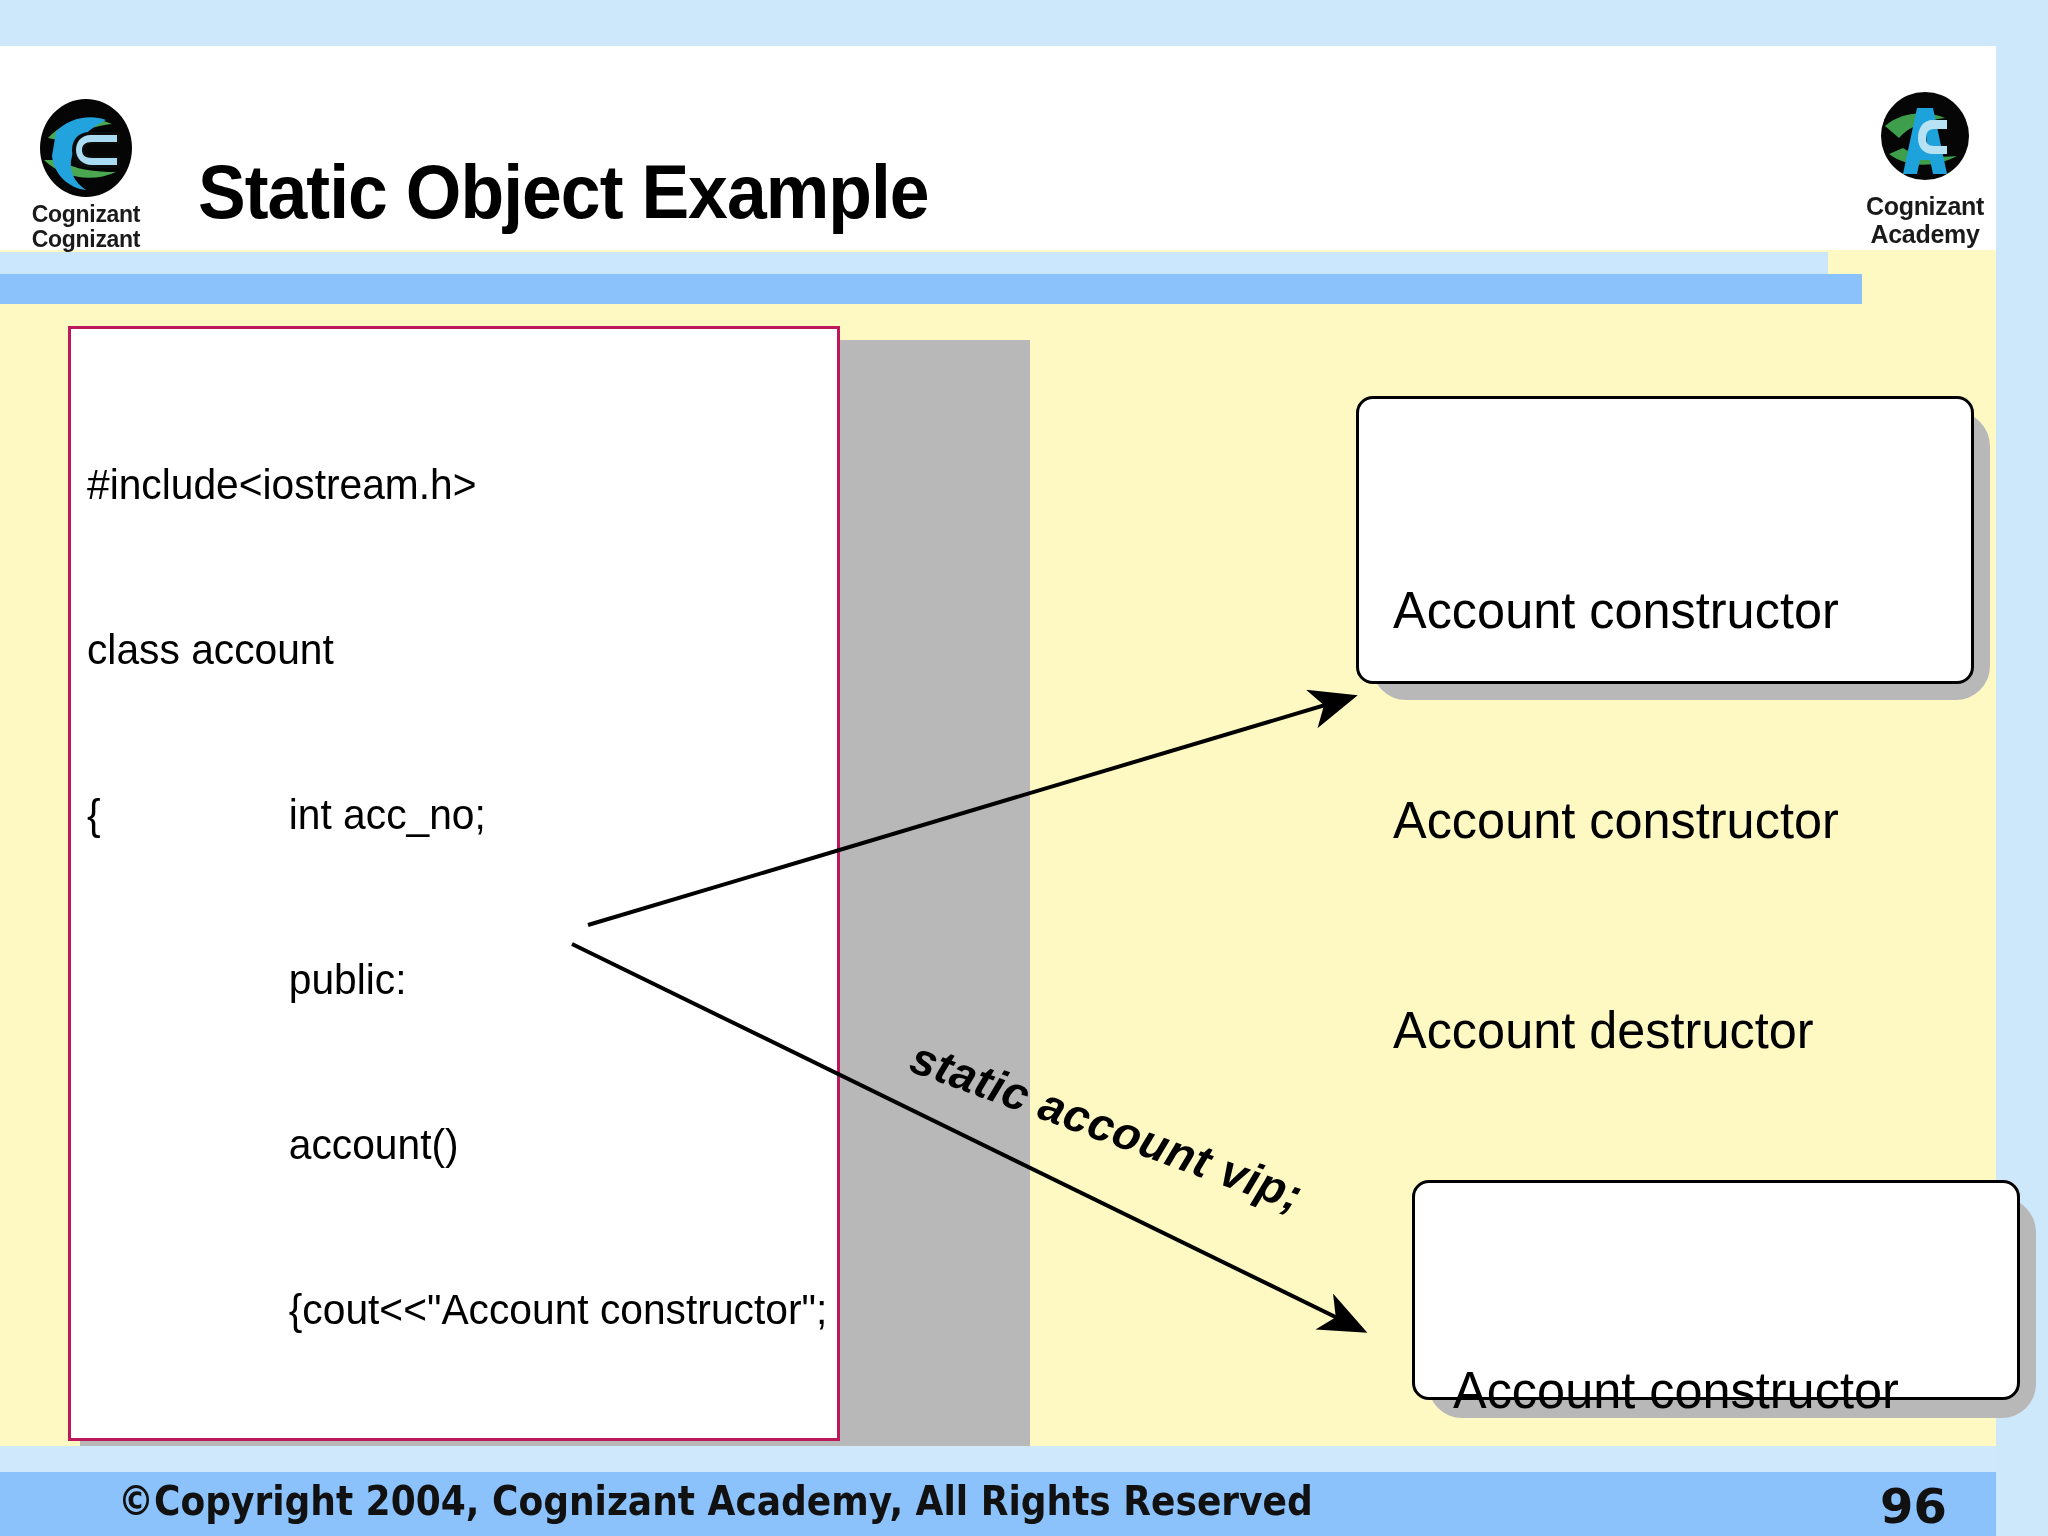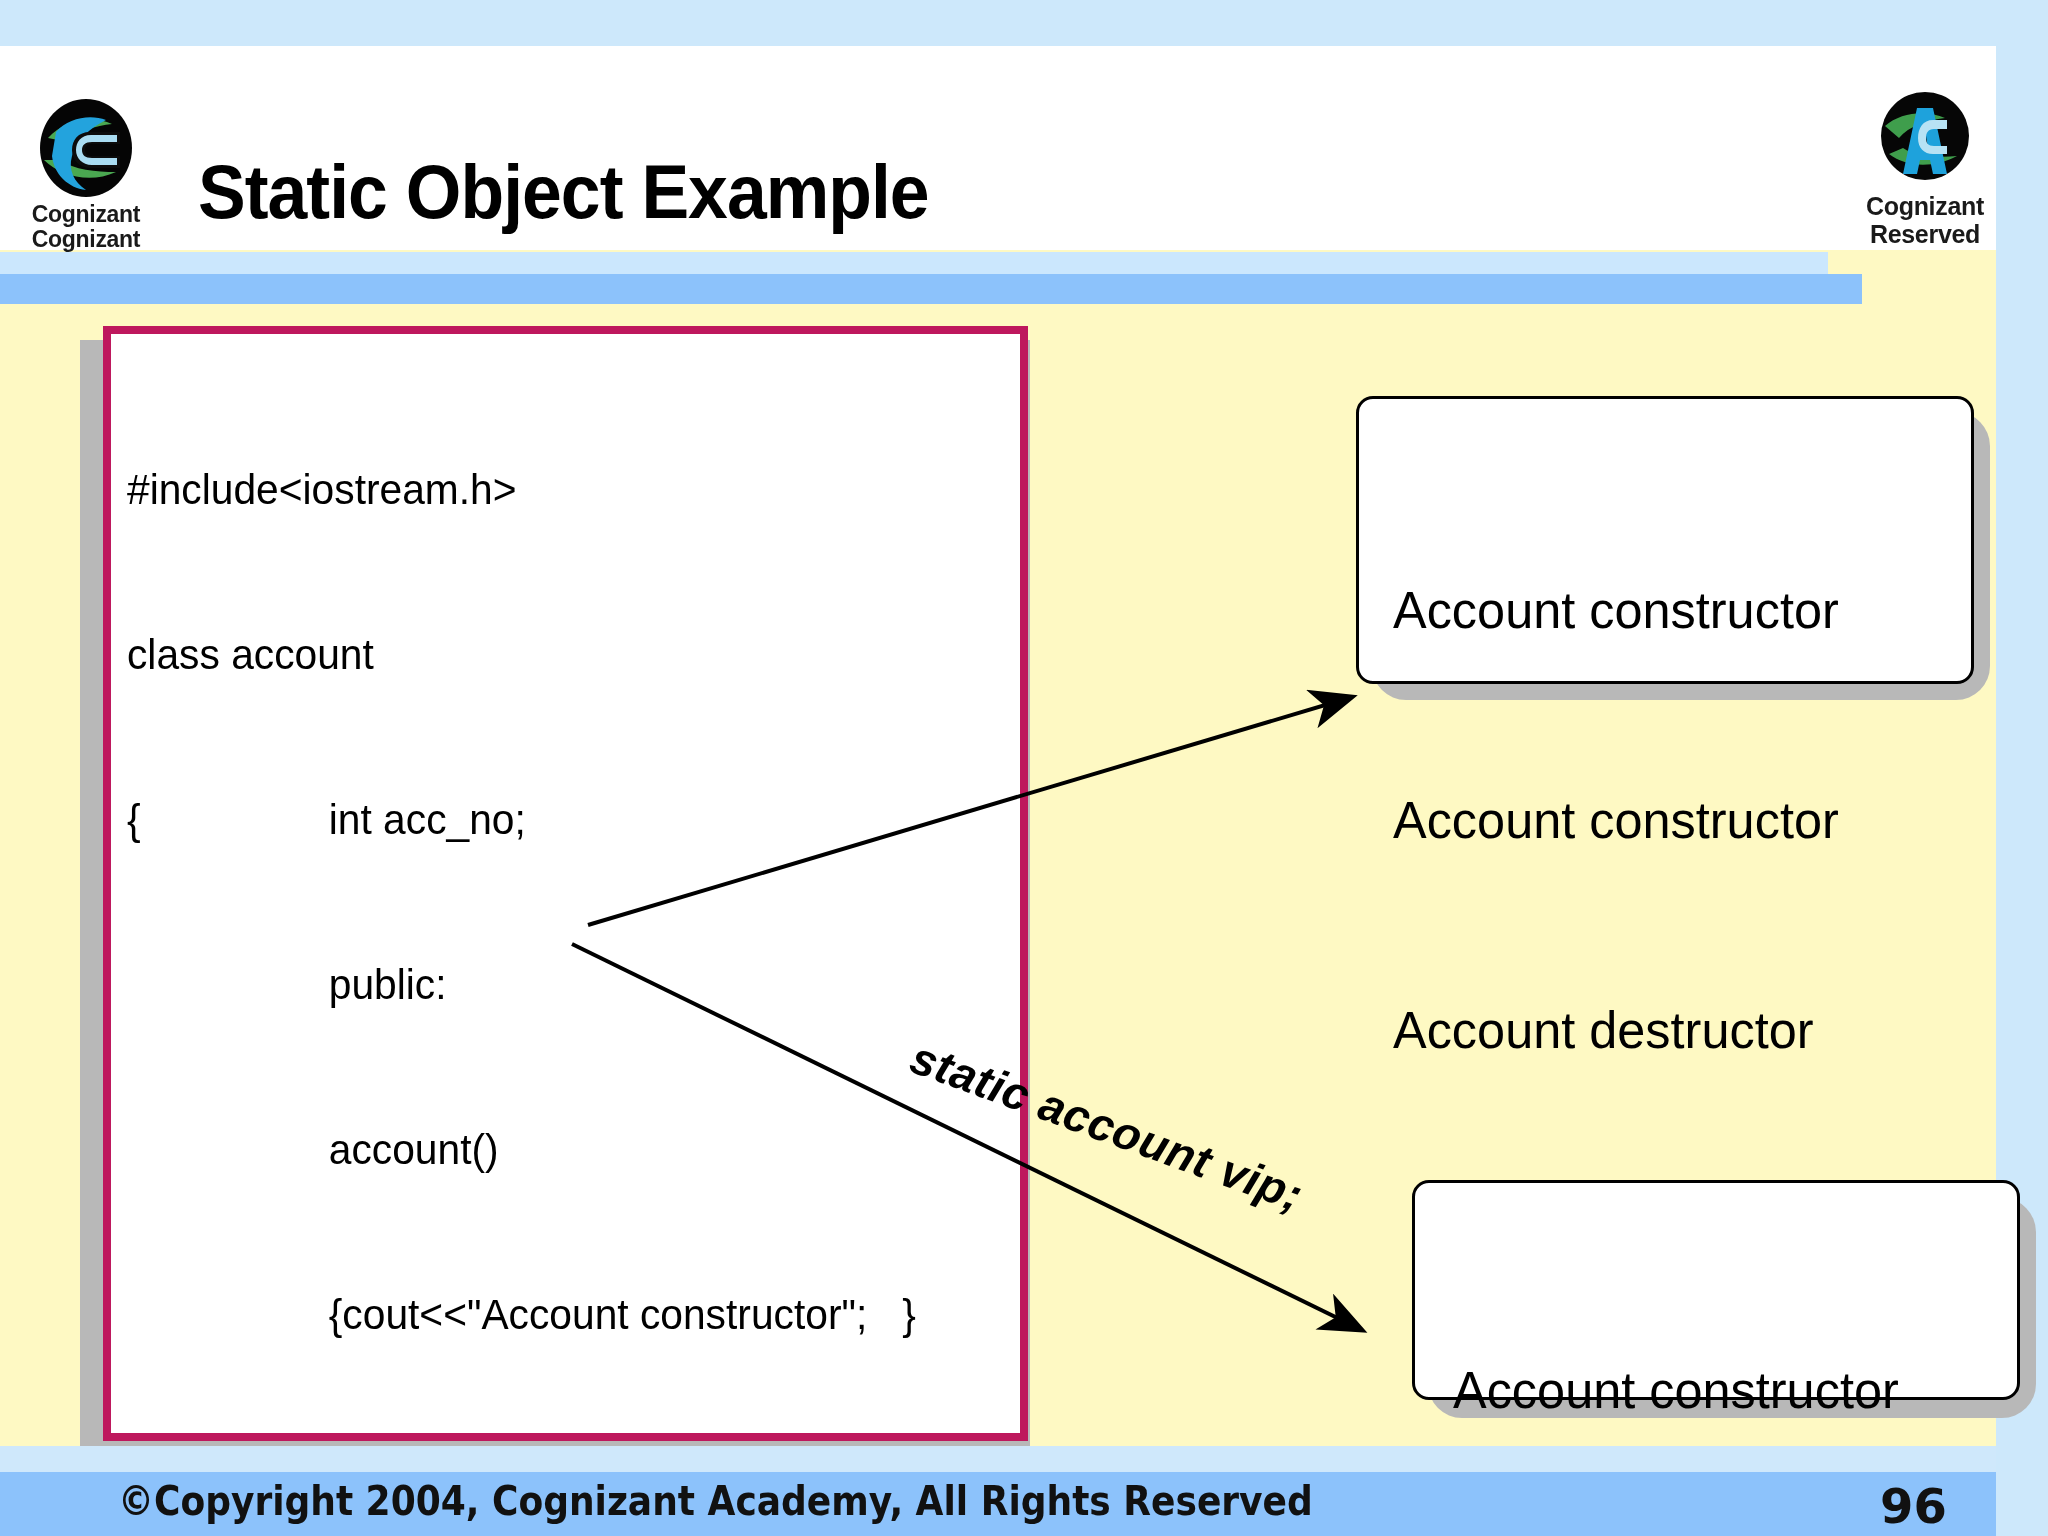--- a/index.html
+++ b/index.html
@@ -93,26 +93,25 @@
   
   .code-shadow {
     position: absolute;
     left: 80px; top: 340px;
     width: 950px; height: 1115px;
     background: #b8b8b8;
   }
   .code-box {
     position: absolute;
     left: 68px; top: 326px;
-    width: 925px; height: 1115px;
+    width: 772px; height: 1115px;
     background: #ffffff;
-    border: 8px solid #be185d;
+    border: 3px solid #be185d;
     box-sizing: border-box;
     overflow: hidden;
-    margin-left: 35px;
   }
   .code-lines {
     position: absolute;
     left: 16px; top: 18px;
     font-size: 42px;
     line-height: 55px;
     color: #000000;
     white-space: pre;
     font-family: "Liberation Sans", sans-serif;
     transform: scaleX(0.97);
@@ -238,21 +237,21 @@
       <svg class="logo-mark" width="104" height="104" viewBox="0 0 104 104">
         <circle cx="52" cy="48" r="44" fill="#060606"></circle>
         <path d="M12 38 C28 24 54 22 72 30 C54 32 36 38 26 50 Z" fill="#3f9e4c"></path>
         <path d="M16 66 C34 80 62 80 84 68 C64 70 42 68 30 60 Z" fill="#3f9e4c"></path>
         <path d="M30 86 L44 20 L60 20 L74 86 L60 86 L57 72 L47 72 L44 86 Z" fill="#1ea2dc"></path>
         <path d="M49 60 L52 42 L55 60 Z" fill="#060606"></path>
         <path d="M74 32 L60 32 C50 32 45 40 45 50 C45 60 51 66 60 66 L74 66 L74 58
                  L61 58 C55 58 53 55 53 50 C53 45 55 41 61 41 L74 41 Z" fill="#b7e2f4"></path>
       </svg>
       <div class="logo-text">Cognizant</div>
-      <div class="logo-text">Reserved</div>
+      <div class="logo-text">Academy</div>
     </div>
   </div>
 
   <div class="bar-light"></div>
   <div class="bar-dark"></div>
 
   <div class="code-shadow"></div>
   <div class="code-box">
     <div class="code-lines">
       <span class="ln"><span>#include&lt;iostream.h&gt;</span></span>

